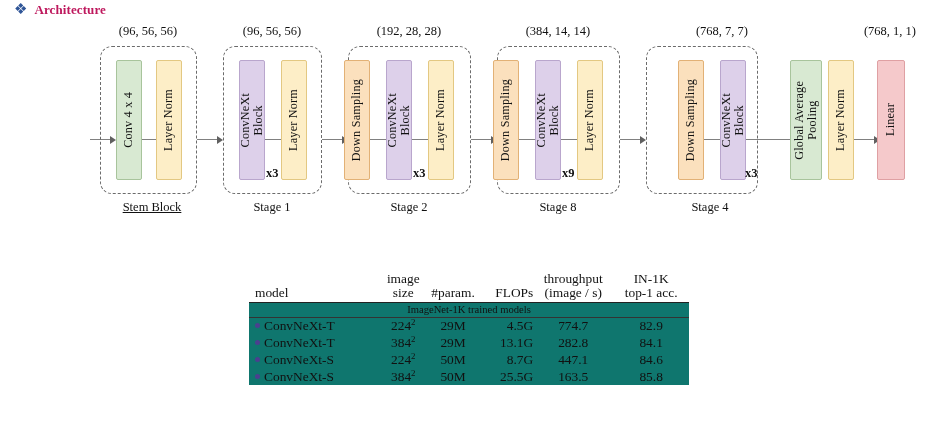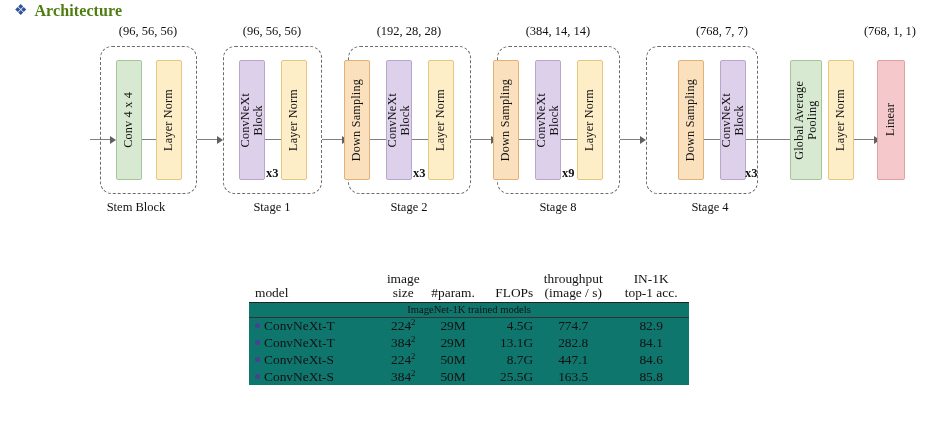--- a/index.html
+++ b/index.html
@@ -25,23 +25,23 @@
     align-items: center;
     gap: 7px;
   }
   #slide-title .bullet-glyph {
     color: #2f5597;
     font-size: 15px;
     line-height: 1;
     transform: translateY(-1px);
   }
   #slide-title .title-text {
-    color: #4d7c0f;
+    color: #be185d;
     font-weight: bold;
-    font-size: 16px;
+    font-size: 13px;
     letter-spacing: 0.1px;
   }
 
   
   #diagram {
     position: absolute;
     left: 0;
     top: 38px;
     width: 930px;
     height: 195px;
@@ -284,21 +284,21 @@
 
   <div class="shape-label" style="left:148px; top:-14px;">(96, 56, 56)</div>
   <div class="group-box" style="left:100px; top:8px; width:97px; height:148px;"></div>
   <div class="block green" style="left:116px; top:22px; width:26px; height:120px;">
     <span class="vtext">Conv 4 x 4</span>
   </div>
   <div class="connector" style="left:142px; top:101px; width:14px;"></div>
   <div class="block yellow" style="left:156px; top:22px; width:26px; height:120px;">
     <span class="vtext">Layer Norm</span>
   </div>
-  <div class="group-caption" style="left:136px; top:162px;">Stem Block</div>
+  <div class="group-caption" style="left:152px; top:162px;text-decoration:underline;">Stem Block</div>
 
   <div class="connector" style="left:197px; top:101px; width:22px;"></div>
   <div class="arrowhead" style="left:217px; top:97.5px;"></div>
 
   <div class="shape-label" style="left:272px; top:-14px;">(96, 56, 56)</div>
   <div class="group-box" style="left:223px; top:8px; width:99px; height:148px;"></div>
   <div class="block purple" style="left:239px; top:22px; width:26px; height:120px;">
     <span class="vtext">ConvNeXt
 Block</span>
   </div>

